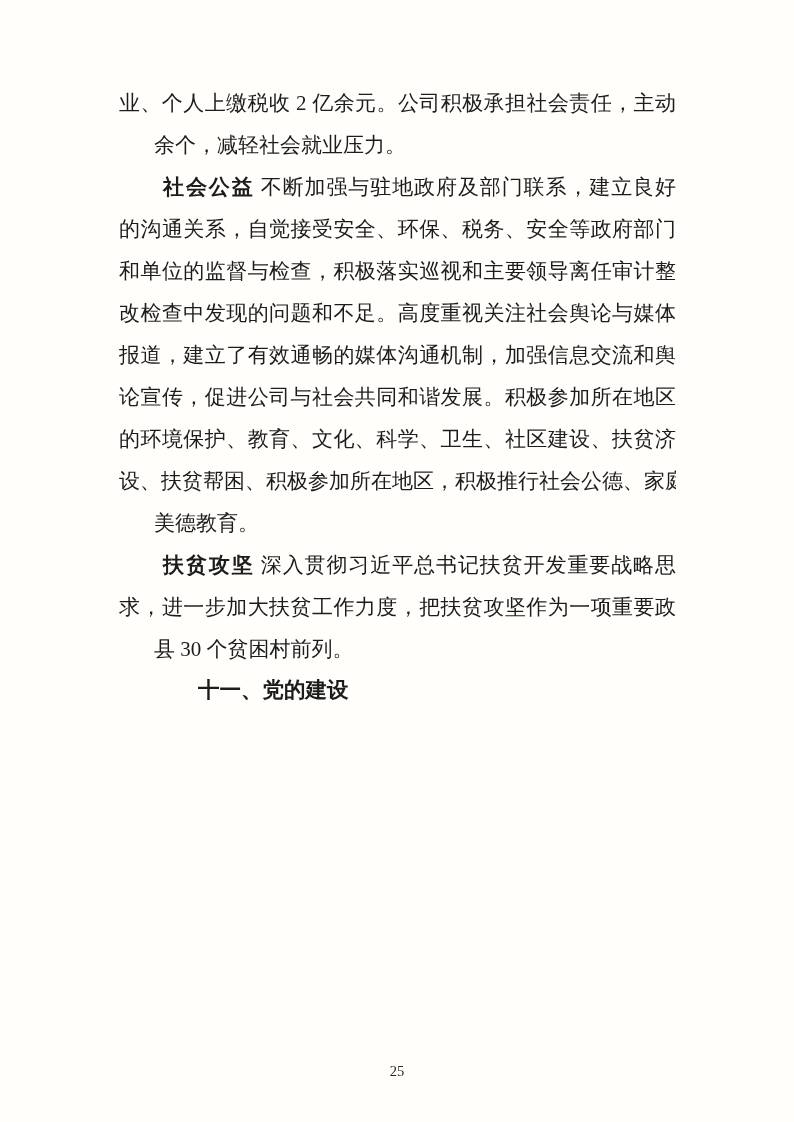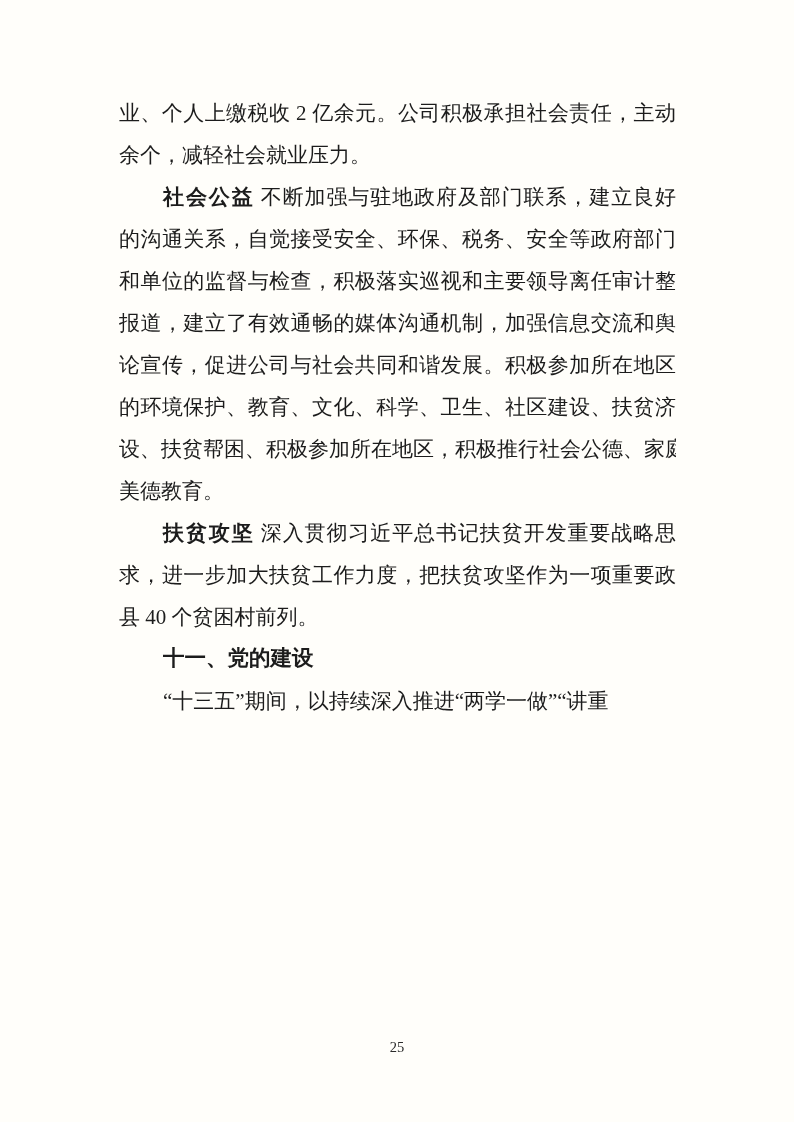--- a/index.html
+++ b/index.html
@@ -12,54 +12,55 @@
     width: 794px;
     height: 1122px;
     background: #fffefa;
     overflow: hidden;
     font-family: "Liberation Serif", serif;
     color: #1c1c1c;
   }
   .doc-body {
     position: absolute;
     left: 119px;
-    top: 92px;
+    top: 82px;
     width: 557px;
   }
   .block { margin: 0; padding: 0; }
   .line {
     height: 42px;
     line-height: 42px;
     font-size: 21px;
     text-align: justify;
     text-align-last: justify;
     text-justify: inter-character;
     overflow: hidden;
     white-space: nowrap;
   }
   .line.last {
     text-align-last: left;
+    margin-left: 35px;
   }
   .line.indent {
     padding-left: 44px;
   }
   .lead {
     font-family: "Liberation Sans", sans-serif;
     font-weight: 700;
     letter-spacing: 1px;
   }
   .heading .line {
     font-family: Liberation Mono, monospace;
     font-weight: 700;
     font-size: 21.5px;
     text-align-last: left;
   }
   .page-number {
     position: absolute;
-    top: 1036px;
+    top: 1060px;
     left: 0;
     right: 0;
     height: 22px;
     line-height: 22px;
     text-align: center;
     font-size: 14.5px;
     color: #2a2a2a;
     font-family: "Liberation Serif", serif;
   }
 </style>
@@ -69,32 +70,30 @@
 <div class="page">
   <div class="doc-body">
       <div class="block body">
         <div class="line">业、个人上缴税收 2 亿余元。公司积极承担社会责任，主动</div>
         <div class="line last">余个，减轻社会就业压力。</div>
       </div>
       <div class="block body">
         <div class="line indent"><span class="lead">社会公益</span>&nbsp;不断加强与驻地政府及部门联系，建立良好</div>
         <div class="line">的沟通关系，自觉接受安全、环保、税务、安全等政府部门</div>
         <div class="line">和单位的监督与检查，积极落实巡视和主要领导离任审计整</div>
+        <div class="line">改检查中发现的问题和不足。高度重视关注社会舆论与媒体</div>
         <div class="line">报道，建立了有效通畅的媒体沟通机制，加强信息交流和舆</div>
         <div class="line">论宣传，促进公司与社会共同和谐发展。积极参加所在地区</div>
         <div class="line">的环境保护、教育、文化、科学、卫生、社区建设、扶贫济</div>
         <div class="line">设、扶贫帮困、积极参加所在地区，积极推行社会公德、家庭</div>
         <div class="line last">美德教育。</div>
       </div>
       <div class="block body">
         <div class="line indent"><span class="lead">扶贫攻坚</span>&nbsp;深入贯彻习近平总书记扶贫开发重要战略思</div>
         <div class="line">求，进一步加大扶贫工作力度，把扶贫攻坚作为一项重要政</div>
-        <div class="line last">县 40 个贫困村前列。</div>
+        <div class="line last">县 30 个贫困村前列。</div>
       </div>
       <div class="block heading">
         <div class="line indent last">十一、党的建设</div>
-      </div>
-      <div class="block body">
-        <div class="line indent last">“十三五”期间，以持续深入推进“两学一做”“讲重</div>
       </div>
     </div>
   <div class="page-number">25</div>
 </div>
 
 </body></html>

